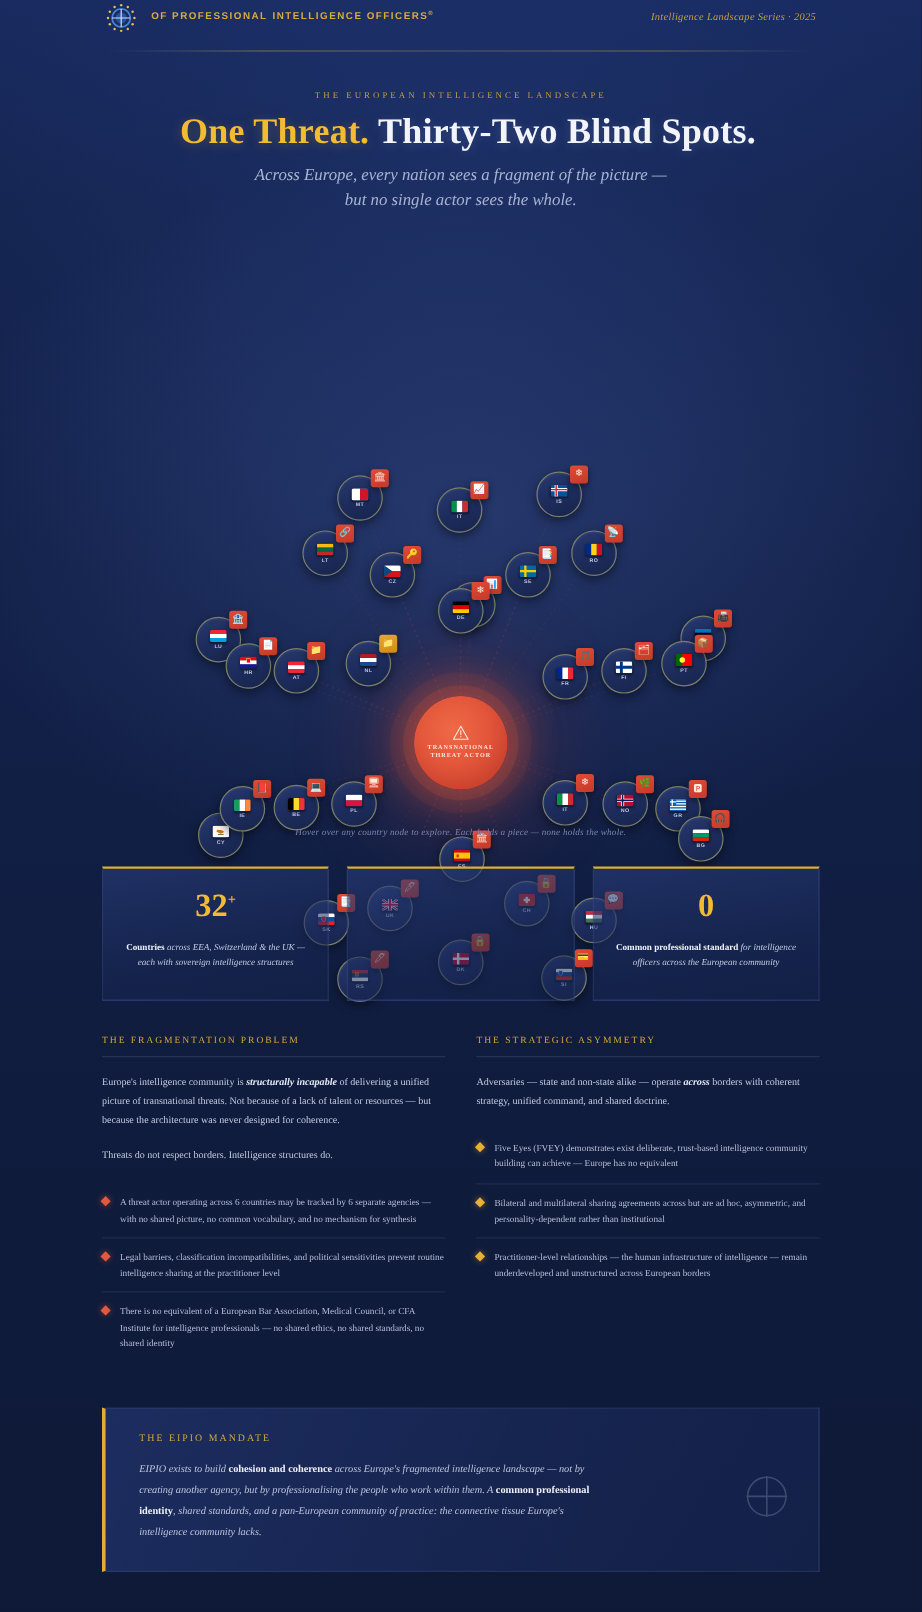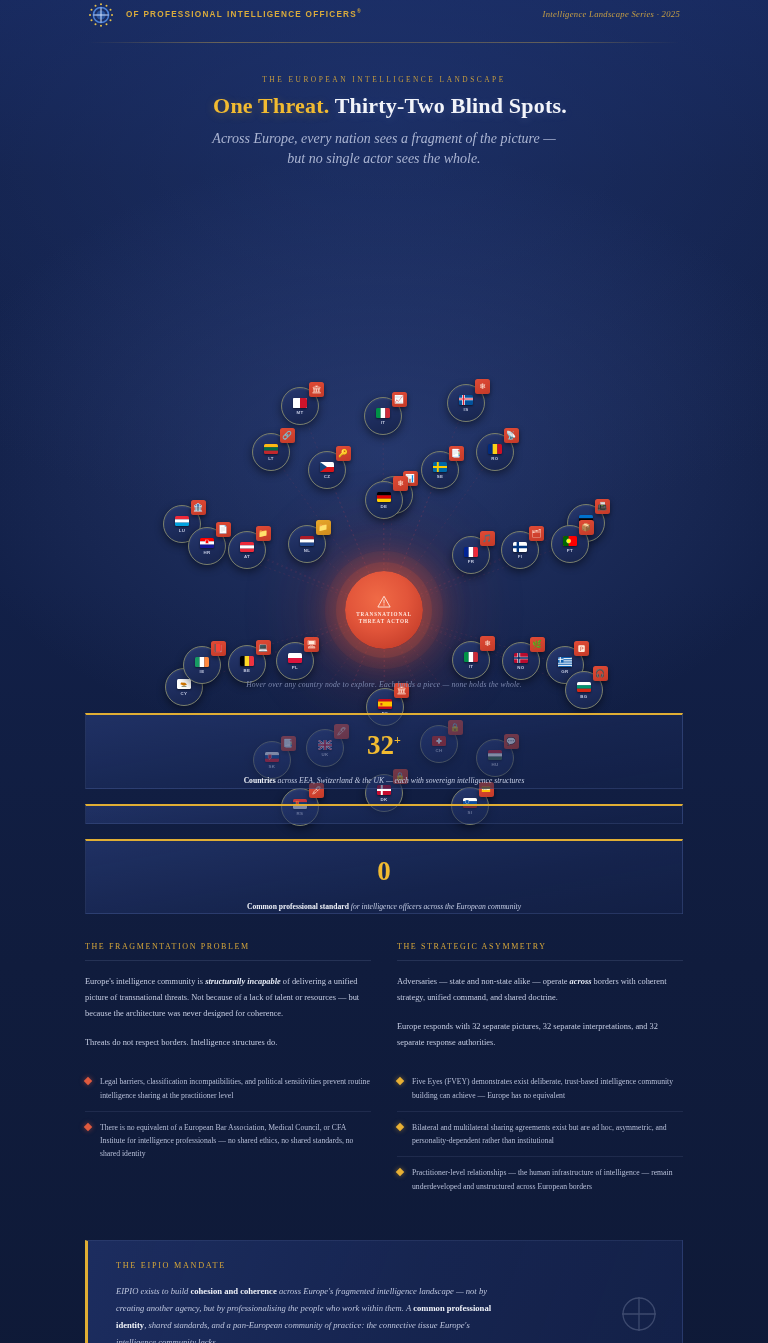--- a/index.html
+++ b/index.html
@@ -45,21 +45,21 @@
   }
 
   
   .hero { text-align:center; padding-top:23px; }
   .eyebrow {
     font-family:"Liberation Serif", serif;
     font-size:7.4px; letter-spacing:2.5px; color:#c49b3f;
     text-transform:uppercase;
   }
   .headline {
-    margin-top:10px; font-size:22px; line-height:1.08;
+    margin-top:10px; font-size:30px; line-height:1.08;
     font-family:"Liberation Serif", serif; font-weight:700;
     letter-spacing:.2px; white-space:nowrap;margin-left:12px;
   }
   .headline .gold {
     color:#f2bb31; text-shadow:0 2px 10px rgba(233,178,46,.25);
   }
   .headline .white {
     color:#f2f4fa; text-shadow:0 2px 10px rgba(180,200,255,.18);
   }
   .hero-sub {
@@ -117,21 +117,21 @@
     font-size:8px; line-height:1; color:#ffe9d9;
   }
   .badge.gold { background:linear-gradient(160deg,#e8a82c 0%, #cf8a1b 100%); }
   .net-caption {
     position:absolute; left:0; right:0; bottom:-2px; text-align:center;
     font-style:italic; font-size:7.6px; color:#7b87ad; letter-spacing:.2px;
   }
 
   
   .stats {
-    display:flex; gap:15px; padding:0 85px; margin-top:26px;flex-direction:column;
+    display:flex; gap:15px; padding:0 85px; margin-top:26px;
   }
   .stat {
     flex:1; position:relative; height:112px; padding:17px 16px 0;
     text-align:center;
     background:linear-gradient(170deg, rgba(40,60,120,.62) 0%, rgba(25,41,88,.55) 60%, rgba(20,34,75,.5) 100%);
     border:1px solid rgba(120,140,195,.16);
     border-top:2px solid #e0ae34;
   }
   .stat-num {
     font-size:27px; font-weight:700; color:#f2bb31; line-height:1;
@@ -758,40 +758,43 @@
     </div>
 
   <div class="cols" id="cols">
       <div class="col">
         <div class="col-title">THE FRAGMENTATION PROBLEM</div>
         <div class="para">Europe's intelligence community is <i>structurally incapable</i> of delivering a unified picture of transnational threats. Not because of a lack of talent or resources — but because the architecture was never designed for coherence.</div>
         <div class="para">Threats do not respect borders. Intelligence structures do.</div>
         <div class="bullets">
           <div class="bullet">
             <span class="dot"></span>
+            <span>A threat actor operating across 6 countries may be tracked by 6 separate agencies — with no shared picture, no common vocabulary, and no mechanism for synthesis</span>
+          </div>
+          <div class="bullet">
+            <span class="dot"></span>
             <span>Legal barriers, classification incompatibilities, and political sensitivities prevent routine intelligence sharing at the practitioner level</span>
           </div>
           <div class="bullet">
             <span class="dot"></span>
             <span>There is no equivalent of a European Bar Association, Medical Council, or CFA Institute for intelligence professionals — no shared ethics, no shared standards, no shared identity</span>
           </div>
         </div>
       </div>
       <div class="col">
         <div class="col-title">THE STRATEGIC ASYMMETRY</div>
         <div class="para">Adversaries — state and non-state alike — operate <i>across</i> borders with coherent strategy, unified command, and shared doctrine.</div>
-        <div class="para">Europe responds with 32 separate pictures, 32 separate interpretations, and 32 separate response authorities.</div>
         <div class="bullets">
           <div class="bullet">
             <span class="dot gold"></span>
             <span>Five Eyes (FVEY) demonstrates exist deliberate, trust-based intelligence community building can achieve — Europe has no equivalent</span>
           </div>
           <div class="bullet">
             <span class="dot gold"></span>
-            <span>Bilateral and multilateral sharing agreements exist but are ad hoc, asymmetric, and personality-dependent rather than institutional</span>
+            <span>Bilateral and multilateral sharing agreements across but are ad hoc, asymmetric, and personality-dependent rather than institutional</span>
           </div>
           <div class="bullet">
             <span class="dot gold"></span>
             <span>Practitioner-level relationships — the human infrastructure of intelligence — remain underdeveloped and unstructured across European borders</span>
           </div>
         </div>
       </div>
     </div>
 
   <div class="mandate">

